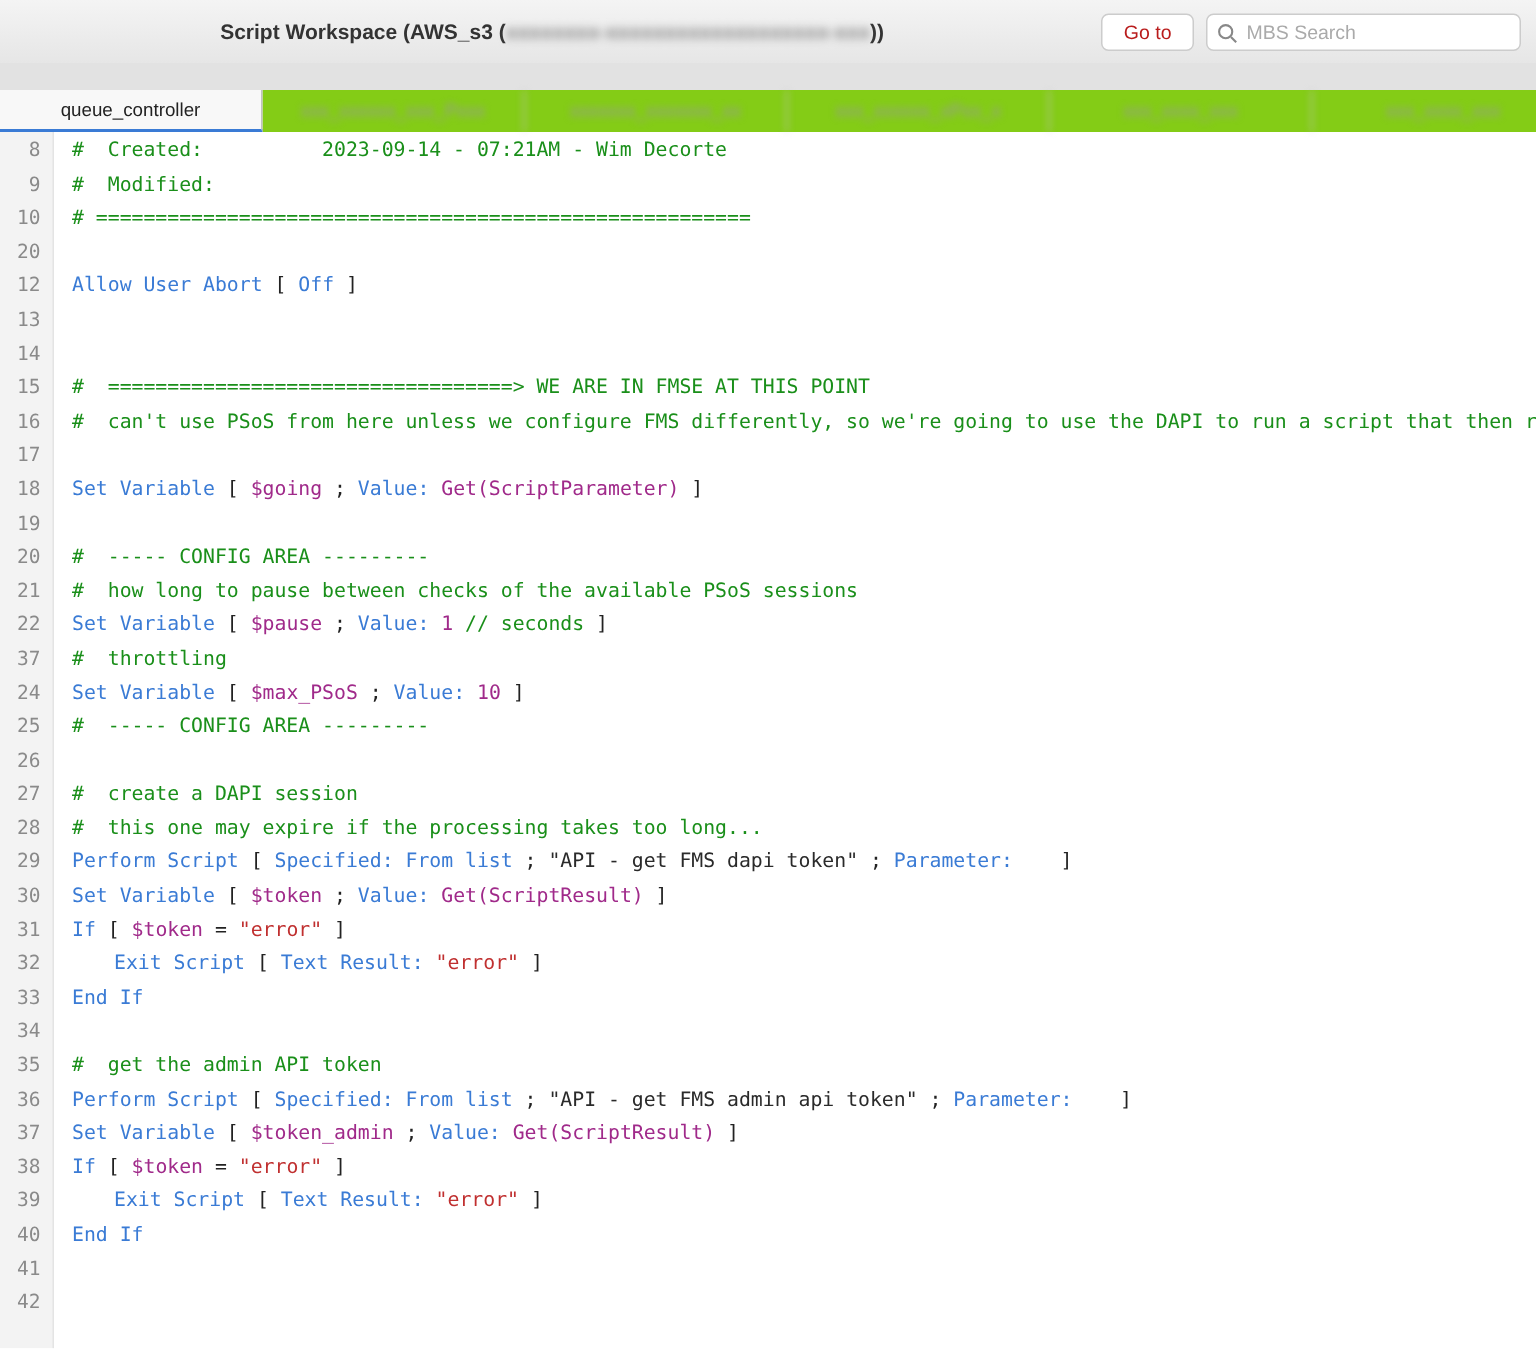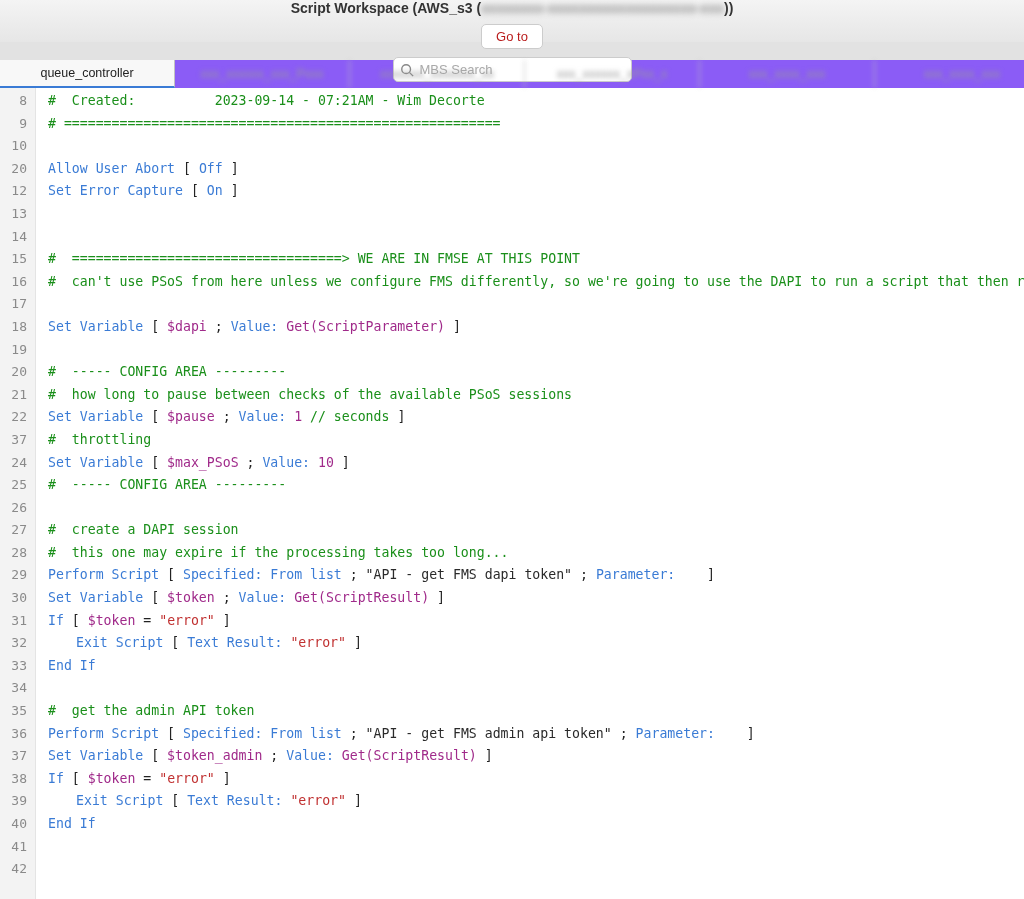--- a/index.html
+++ b/index.html
@@ -10,42 +10,41 @@
     font-family: -apple-system, BlinkMacSystemFont, "Segoe UI", sans-serif;
     background: #fff;
   }
   .toolbar {
     height: 42px;
     background: linear-gradient(#f4f4f4,#e6e6e6);
     display: flex;
     align-items: center;
     padding: 0 10px;
     gap: 8px;
-    flex-direction: column;
   }
   .title {
     flex: 1;
     text-align: center;
     font-size: 14px;
     font-weight: 600;
     color: #333;
     white-space: nowrap;
   }
   .redact { filter: blur(3px); color:#888; }
   .goto-btn {
     background: #fff;
     border: 1px solid #ccc;
     border-radius: 5px;
     font-size: 13px;
     color: #b91c1c;
     padding: 4px 14px;
   }
   .search-wrap {
     position: relative;
-    width: 239px;
+    width: 210px;
   }
   .search-wrap svg {
     position: absolute;
     left: 7px; top: 6px;
     width: 14px; height: 14px;
   }
   .search {
     width: 100%;
     border: 1px solid #ccc;
     border-radius: 5px;
@@ -56,21 +55,21 @@
   }
   .search::placeholder { color: #aaa; }
 
   .gap-bar {
     height: 18px;
     background: #e2e2e2;
   }
 
   .tabs {
     height: 28px;
-    background: #8b5cf6;
+    background: #84cc16;
     display: flex;
   }
   .tab {
     flex: 0 0 175px;
     border-right: 1px solid #c2c2c2;
     display: flex;
     align-items: center;
     justify-content: center;
     font-size: 12.5px;
     color: #7a7a7a;
@@ -185,30 +184,30 @@
       <div>36</div>
       <div>37</div>
       <div>38</div>
       <div>39</div>
       <div>40</div>
       <div>41</div>
       <div>42</div>
     </div>
   <div class="lines" id="lines">
       <div class="line"><span class="c-comment">#  Created:          2023-09-14 - 07:21AM - Wim Decorte</span></div>
+      <div class="line"><span class="c-comment">#  Modified:</span></div>
       <div class="line"><span class="c-comment"># =======================================================</span></div>
       <div class="line"></div>
       <div class="line"><span class="c-step">Allow User Abort </span><span class="c-black">[ </span><span class="c-step">Off</span><span class="c-black"> ]</span></div>
-      <div class="line"><span class="c-step">Set Error Capture </span><span class="c-black">[ </span><span class="c-step">On</span><span class="c-black"> ]</span></div>
       <div class="line"></div>
       <div class="line"></div>
       <div class="line"><span class="c-comment">#  ==================================&gt; WE ARE IN FMSE AT THIS POINT</span></div>
       <div class="line"><span class="c-comment">#  can't use PSoS from here unless we configure FMS differently, so we're going to use the DAPI to run a script that then runs PSoS</span></div>
       <div class="line"></div>
-      <div class="line"><span class="c-step">Set Variable </span><span class="c-black">[ </span><span class="c-var">$dapi</span><span class="c-black"> ; </span><span class="c-step">Value:</span><span class="c-var"> Get(ScriptParameter)</span><span class="c-black"> ]</span></div>
+      <div class="line"><span class="c-step">Set Variable </span><span class="c-black">[ </span><span class="c-var">$going</span><span class="c-black"> ; </span><span class="c-step">Value:</span><span class="c-var"> Get(ScriptParameter)</span><span class="c-black"> ]</span></div>
       <div class="line"></div>
       <div class="line"><span class="c-comment">#  ----- CONFIG AREA ---------</span></div>
       <div class="line"><span class="c-comment">#  how long to pause between checks of the available PSoS sessions</span></div>
       <div class="line"><span class="c-step">Set Variable </span><span class="c-black">[ </span><span class="c-var">$pause</span><span class="c-black"> ; </span><span class="c-step">Value:</span><span class="c-var"> 1 </span><span class="c-comment">// seconds</span><span class="c-black"> ]</span></div>
       <div class="line"><span class="c-comment">#  throttling</span></div>
       <div class="line"><span class="c-step">Set Variable </span><span class="c-black">[ </span><span class="c-var">$max_PSoS</span><span class="c-black"> ; </span><span class="c-step">Value:</span><span class="c-var"> 10</span><span class="c-black"> ]</span></div>
       <div class="line"><span class="c-comment">#  ----- CONFIG AREA ---------</span></div>
       <div class="line"></div>
       <div class="line"><span class="c-comment">#  create a DAPI session</span></div>
       <div class="line"><span class="c-comment">#  this one may expire if the processing takes too long...</span></div>

